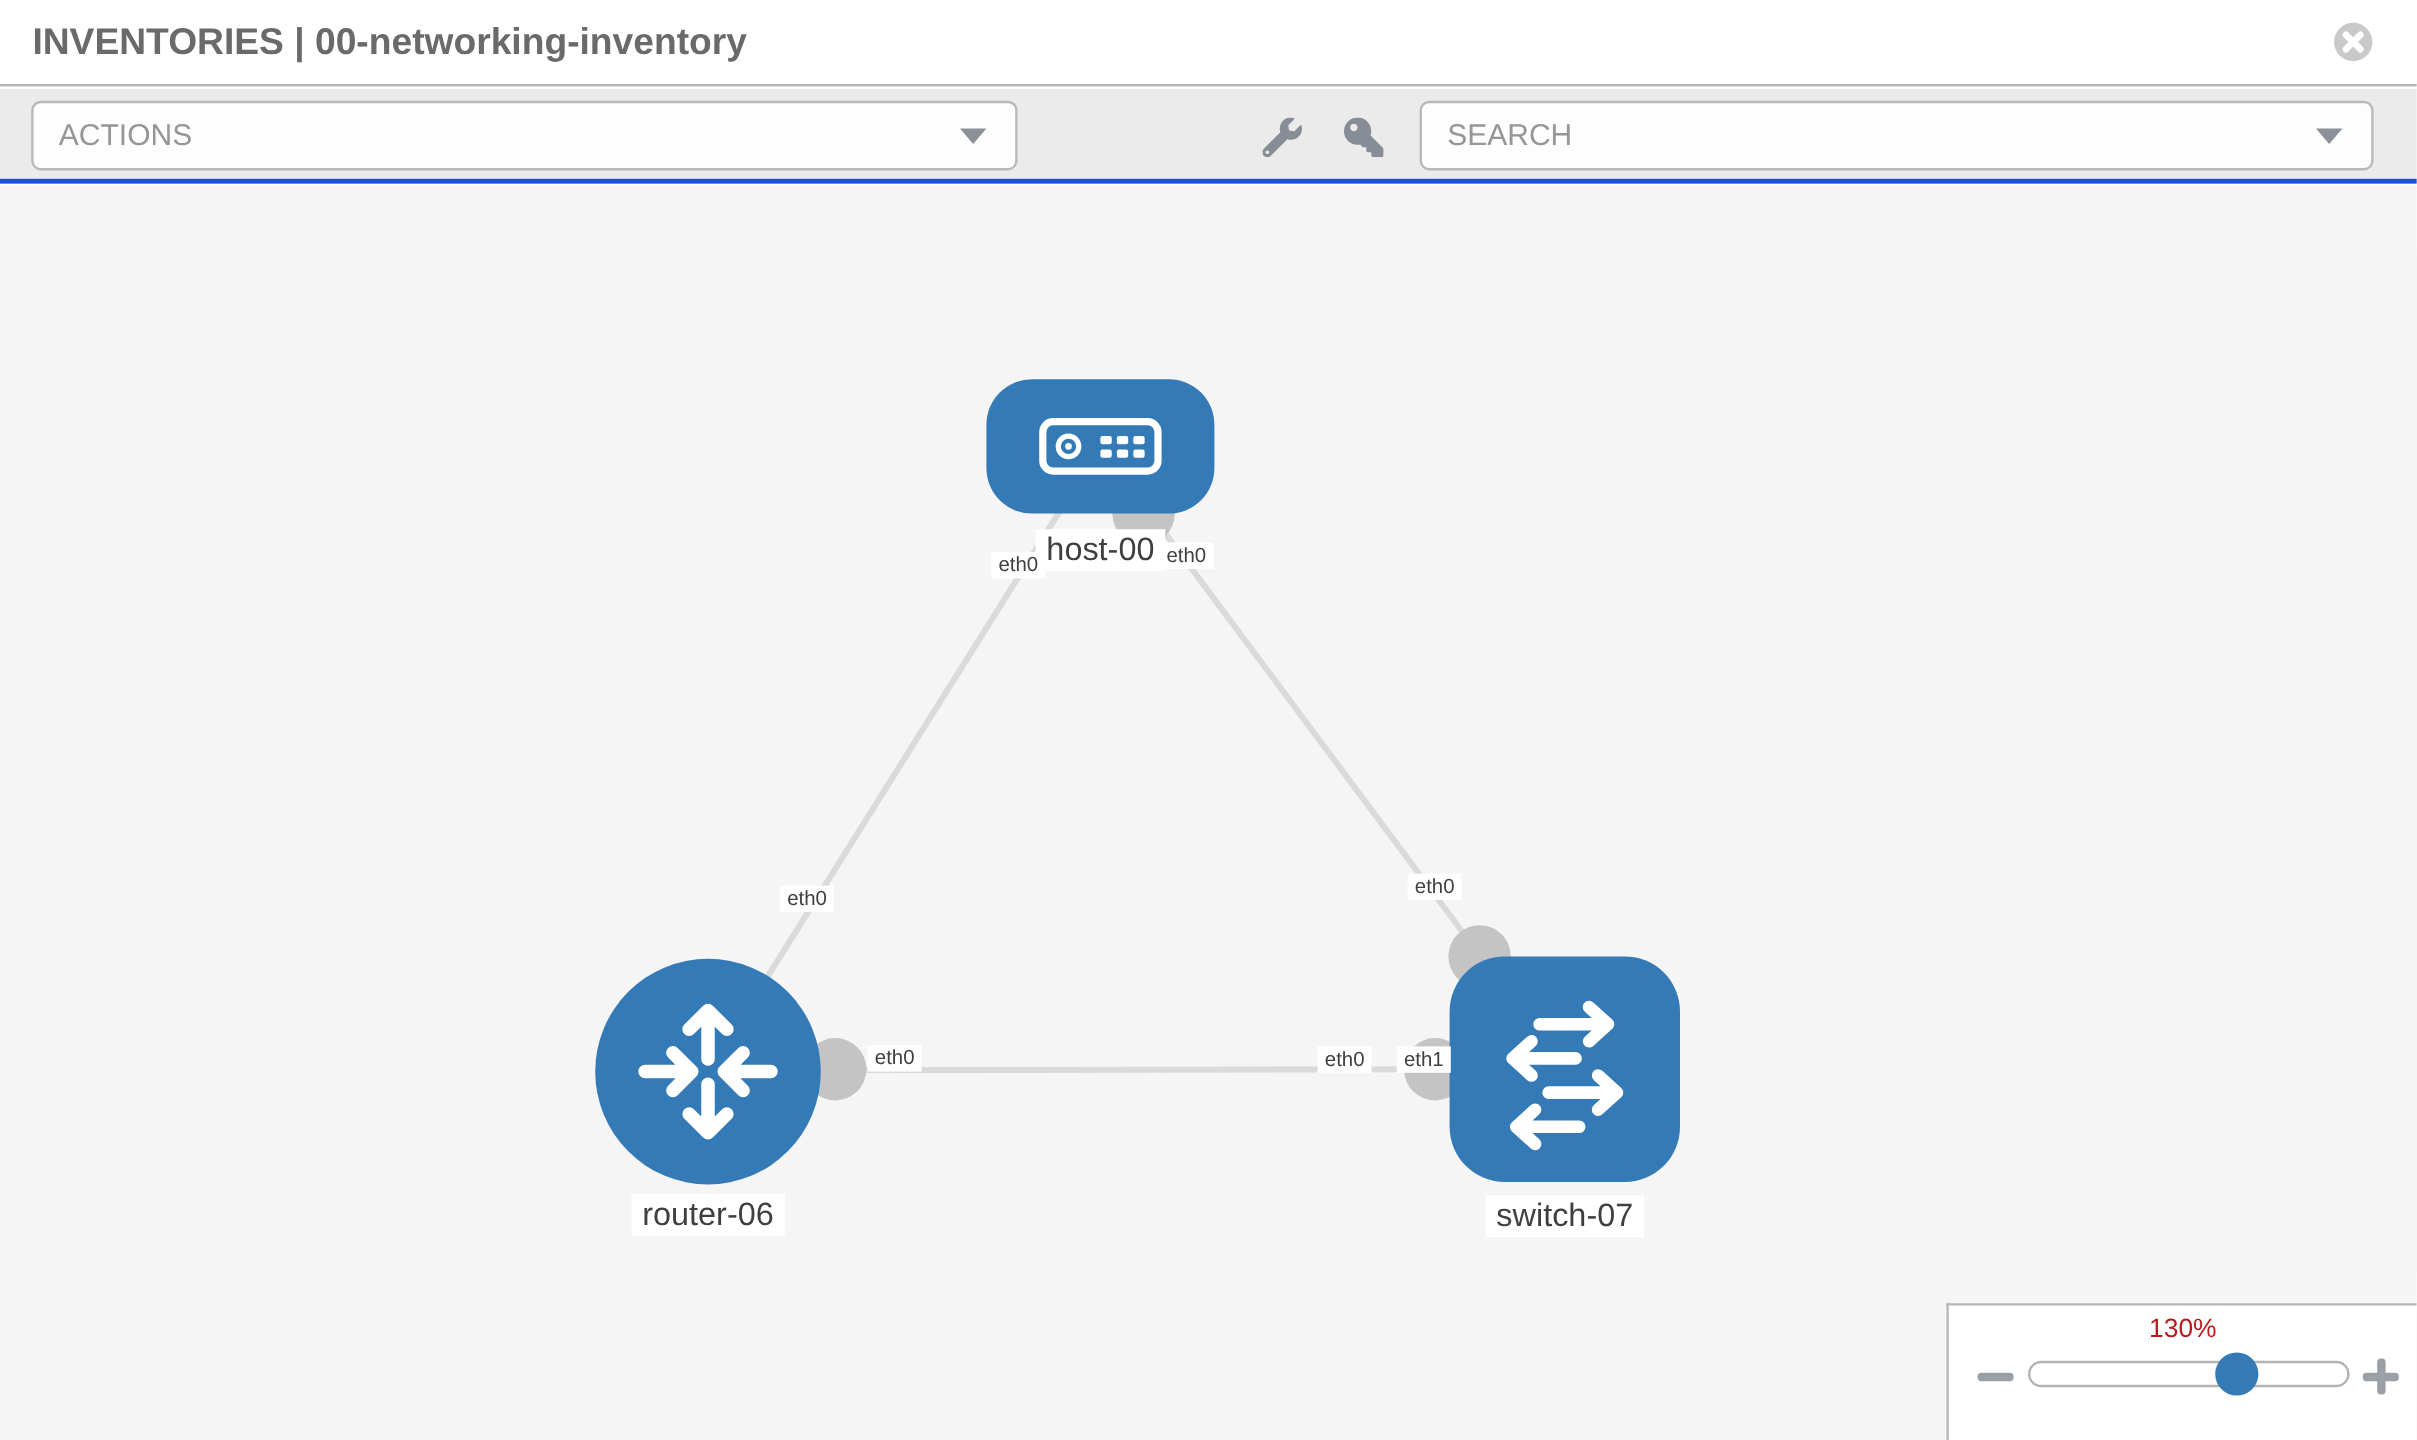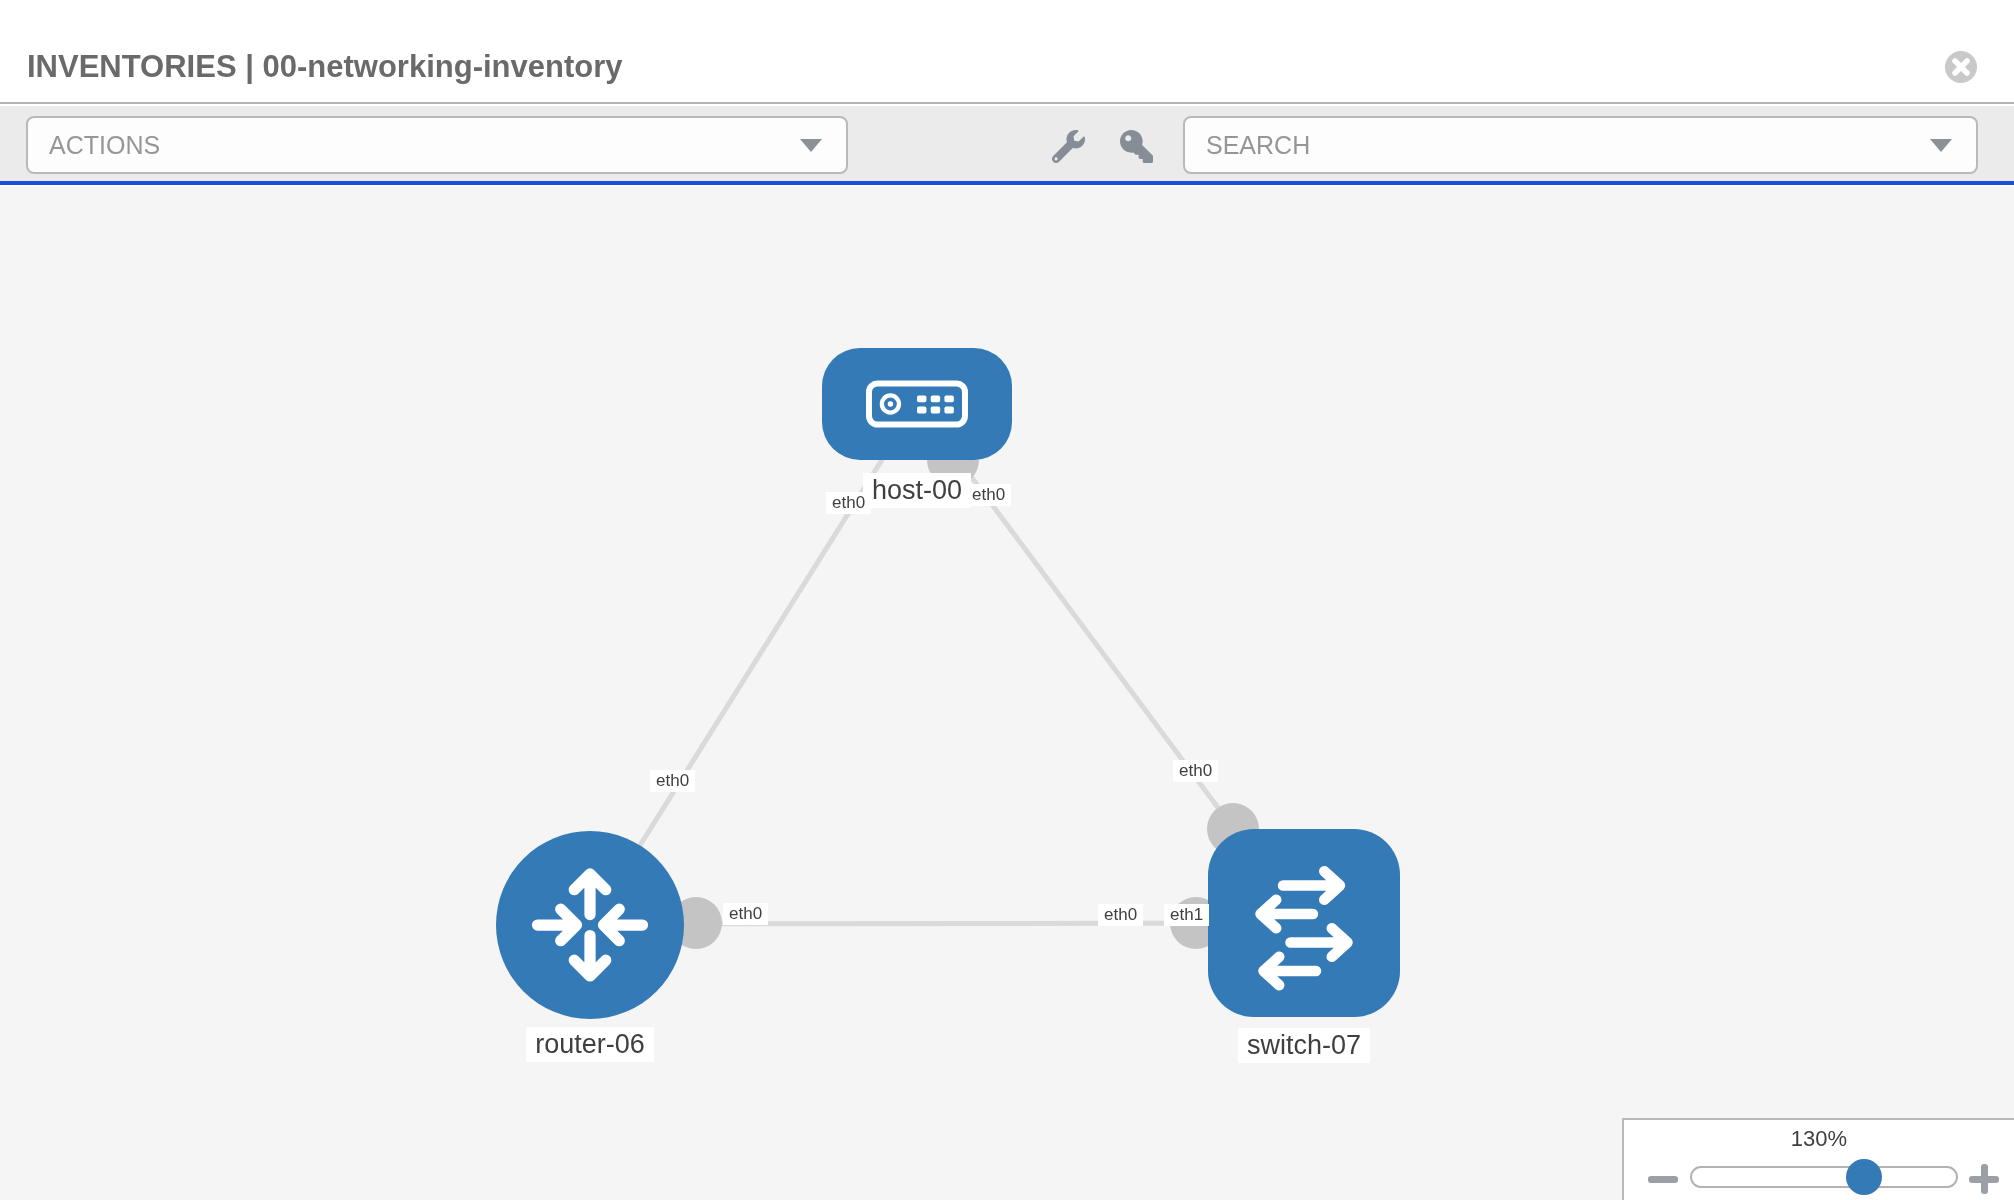--- a/index.html
+++ b/index.html
@@ -1,18 +1,18 @@
 <!DOCTYPE html>
 <html><head>
 <meta charset="utf-8">
 <style>
   * { margin:0; padding:0; box-sizing:border-box; }
   html,body { width:2014px; height:1200px; overflow:hidden;
               font-family:"Liberation Sans", sans-serif; background:#ffffff; }
-  #app { position:relative; width:2014px; height:1048px;margin-top:32px; }
+  #app { position:relative; width:2014px; height:1048px; }
 
   
   .hdr { position:absolute; top:0; left:0; width:100%; height:72px;
          background:#ffffff; border-bottom:2px solid #b3b3b3; }
   .hdr-title { position:absolute; left:27px; top:0; line-height:70px;
                font-size:31px; font-weight:bold; color:#6a6a6a; white-space:nowrap; }
   .close-btn { position:absolute; left:1944px; top:18px; width:34px; height:34px;
                cursor:pointer; }
 
   
@@ -57,21 +57,21 @@
   .chip-if-mr  { left:1173px; top:573px; }   
   .chip-if-rs  { left:723px;  top:716px; }   
   .chip-if-su  { left:1098px; top:717px; }   
   .chip-if-so  { left:1164px; top:717px; }   
 
   
   .zoom-panel { position:absolute; left:1622px; top:931px; width:392px; height:114px;
                 background:#ffffff; border-left:2px solid #b9b9b9;
                 border-top:2px solid #b9b9b9; }
   .zoom-level { position:absolute; top:6px; left:0; width:100%; text-align:center;
-                font-size:22px; color:#404040; }
+                font-size:22px; color:#b91c1c; }
   .zbar { position:absolute; height:7px; border-radius:3px; background:#9aa0a6; }
   .zoom-minus { position:absolute; left:24px; top:50px; width:36px; height:20px; cursor:pointer; }
   .zoom-minus .zbar { left:0; top:6px; width:30px; }
   .zoom-plus  { position:absolute; left:344px; top:44px; width:36px; height:32px; cursor:pointer; }
   .zoom-plus .zbar.h { left:1px; top:12px; width:30px; }
   .zoom-plus .zbar.v { left:13px; top:0;  width:7px; height:30px; }
   .zoom-track { position:absolute; left:66px; top:46px; width:268px; height:22px;
                 background:#ffffff; border:2px solid #b3b3b3; border-radius:11px; cursor:pointer; }
   .zoom-thumb { position:absolute; left:154px; top:-9px; width:36px; height:36px;
                 border-radius:50%; background:#337ab7; cursor:pointer; }

